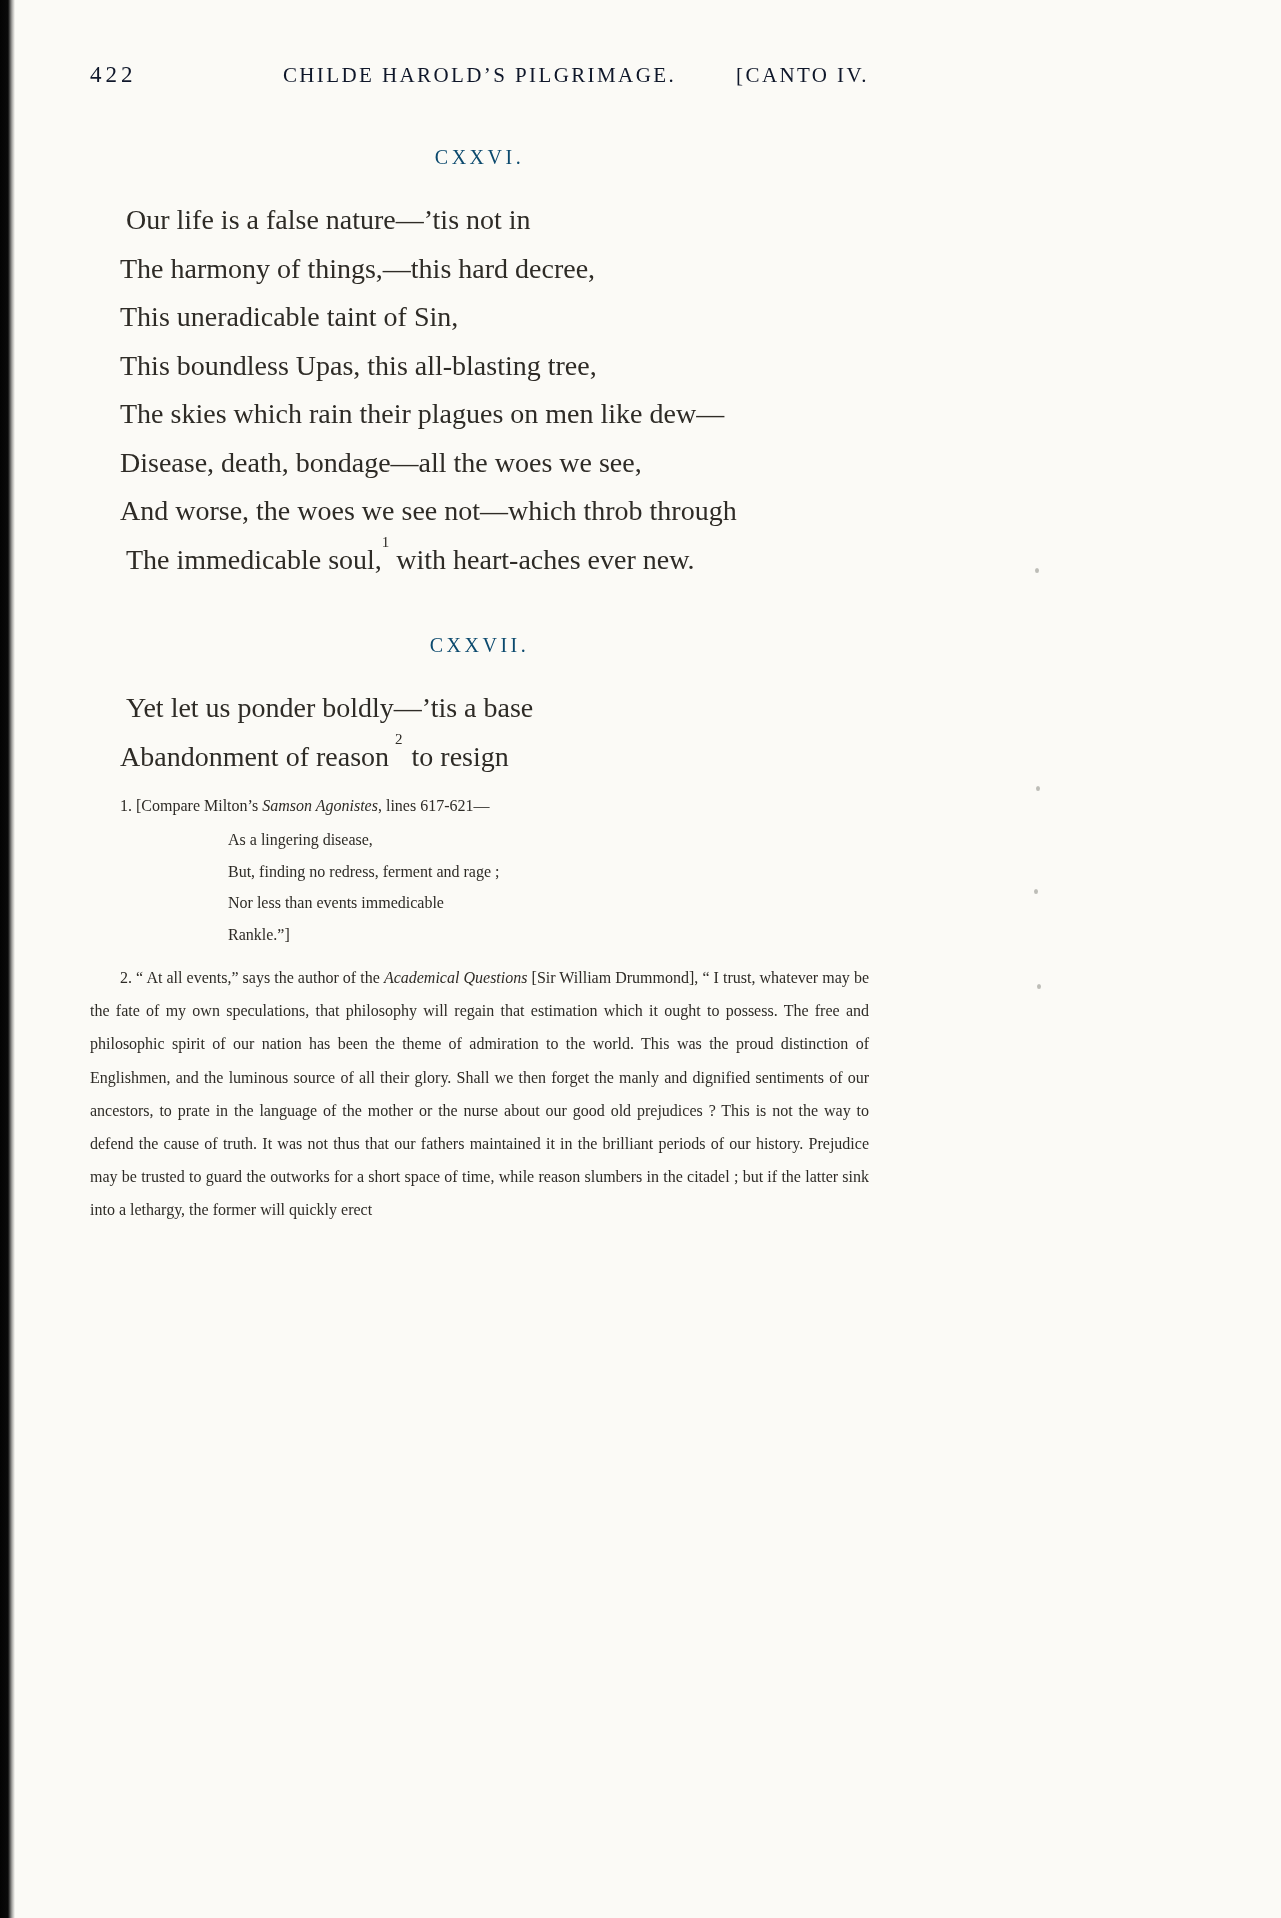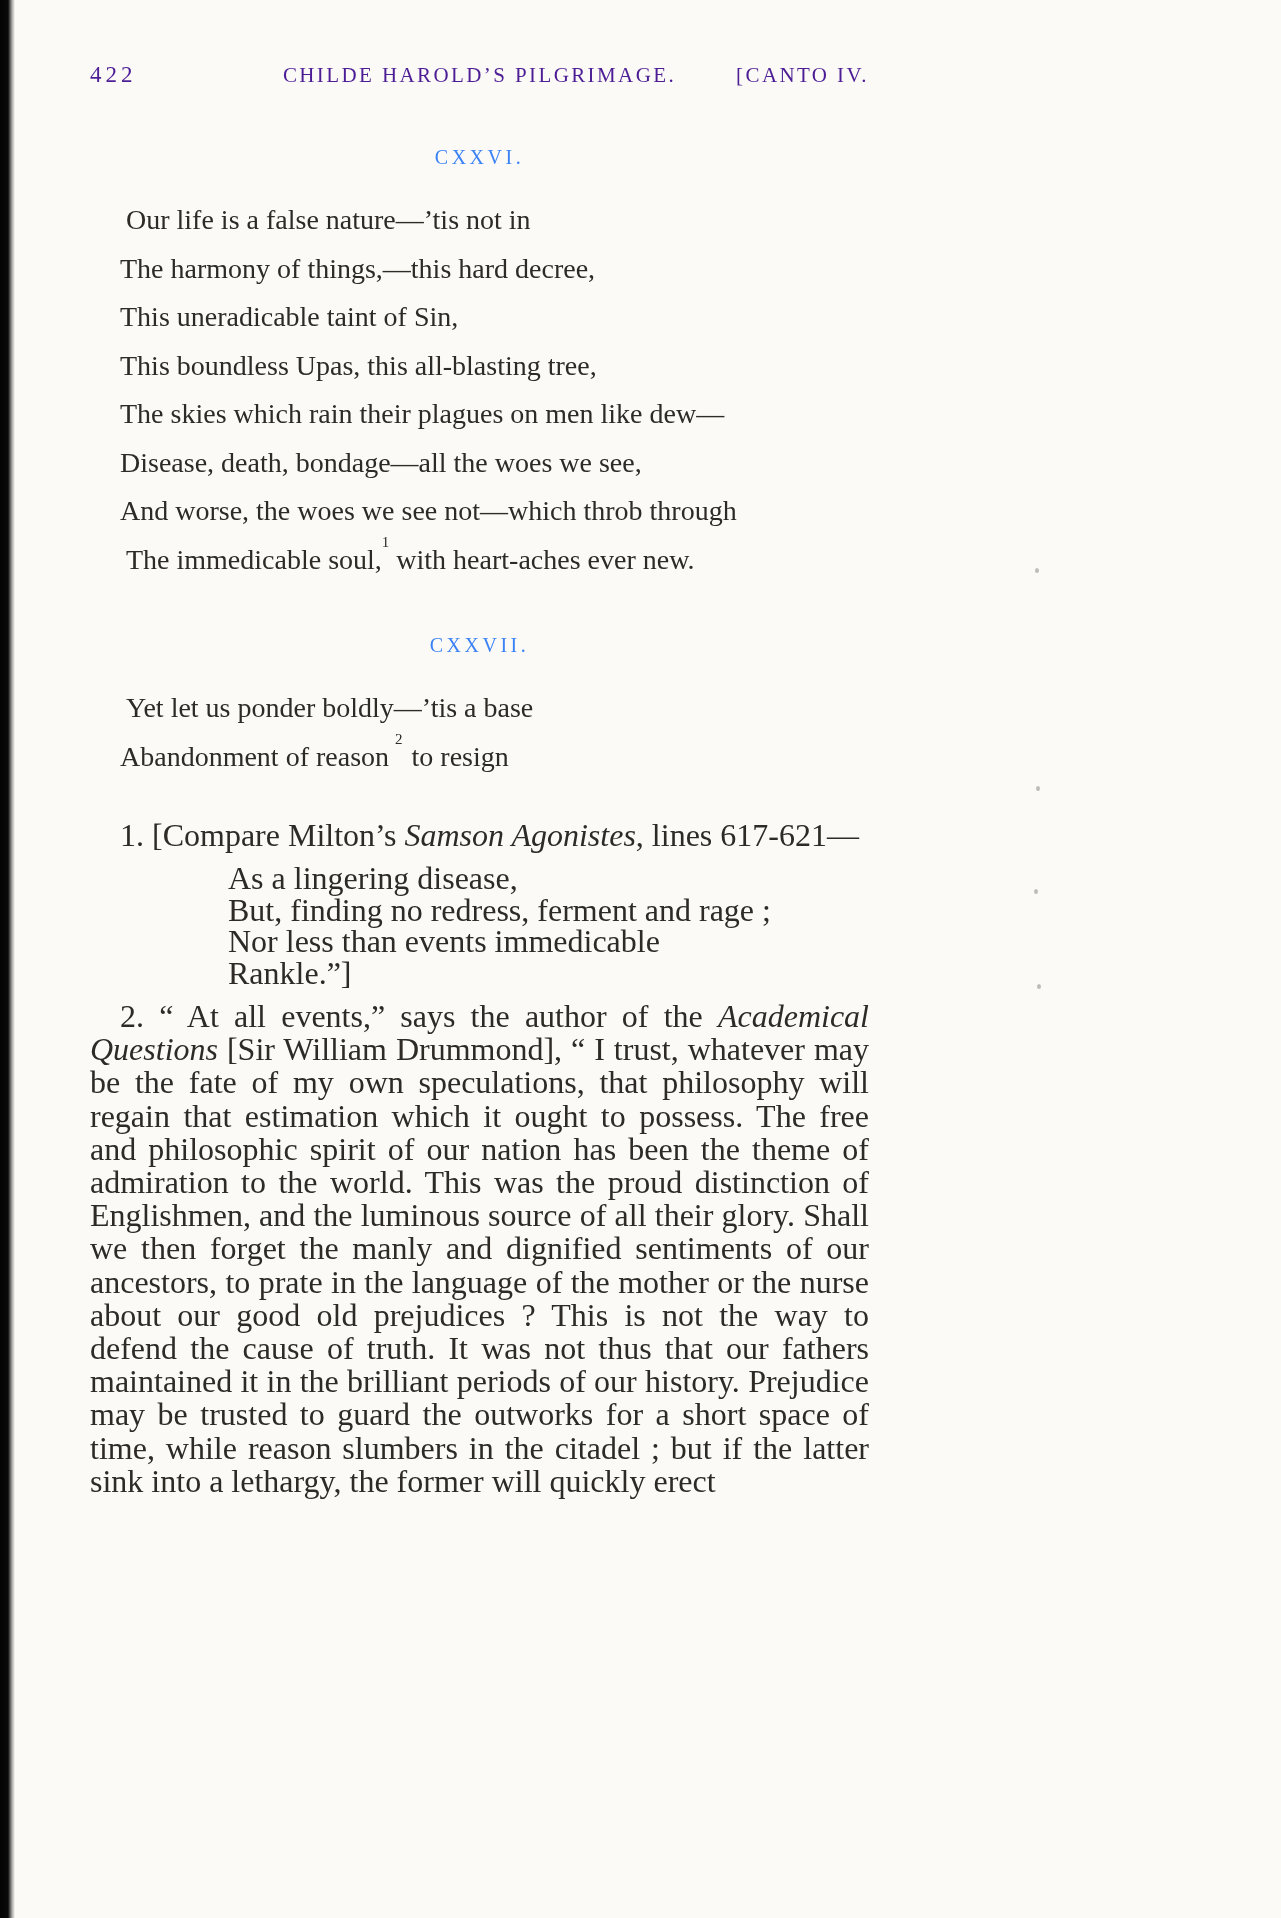--- a/index.html
+++ b/index.html
@@ -23,46 +23,46 @@
     position: absolute; width: 4px; height: 5px; border-radius: 50%;
     background: #8a8a84; opacity: 0.55;
   }
   .content {
     position: absolute; left: 90px; top: 62px; width: 779px;
   }
   .running-head {
     display: grid; grid-template-columns: 1fr auto 1fr;
     align-items: baseline;
     font-size: 21px; letter-spacing: 2.4px;
-    color: #4c1d95;
+    color: #0f172a;
   }
   .page-number { justify-self: start; font-size: 23px; letter-spacing: 4px; }
   .running-title { justify-self: center; }
   .canto-label { justify-self: end; }
 
   .stanza-heading {
     text-align: center; font-weight: normal;
     font-size: 20px; letter-spacing: 3.5px;
-    color: #3b82f6;
+    color: #0c4a6e;
   }
   .stanza-heading.first { margin-top: 58px; }
   .stanza-heading.second { margin-top: 50px; }
 
   .poem { margin-top: 27px; font-size: 28px; line-height: 48.5px; }
   .poem-line { padding-left: 30px; white-space: nowrap; }
   .poem-line.flush { padding-left: 0; margin-left: 36px; }
 
   sup.fnref {
     font-size: 15px; line-height: 0;
     position: relative; top: -11px;
     letter-spacing: 0;
   }
   sup.fnref.spaced { margin-left: 6px; margin-right: 2px; }
 
-  .footnotes { margin-top: 36px; font-size: 32px; }
+  .footnotes { margin-top: 16px; font-size: 16px; }
   .fn1-intro { padding-left: 30px; }
   .italic { font-style: italic; }
 
   .fn-verse { margin-top: 9px; padding-left: 138px; line-height: 31.5px; }
   .verse-line.hang { text-indent: -15px; }
 
   .fn2-text {
     margin-top: 11px;
     line-height: 33.2px;
     text-align: justify;

